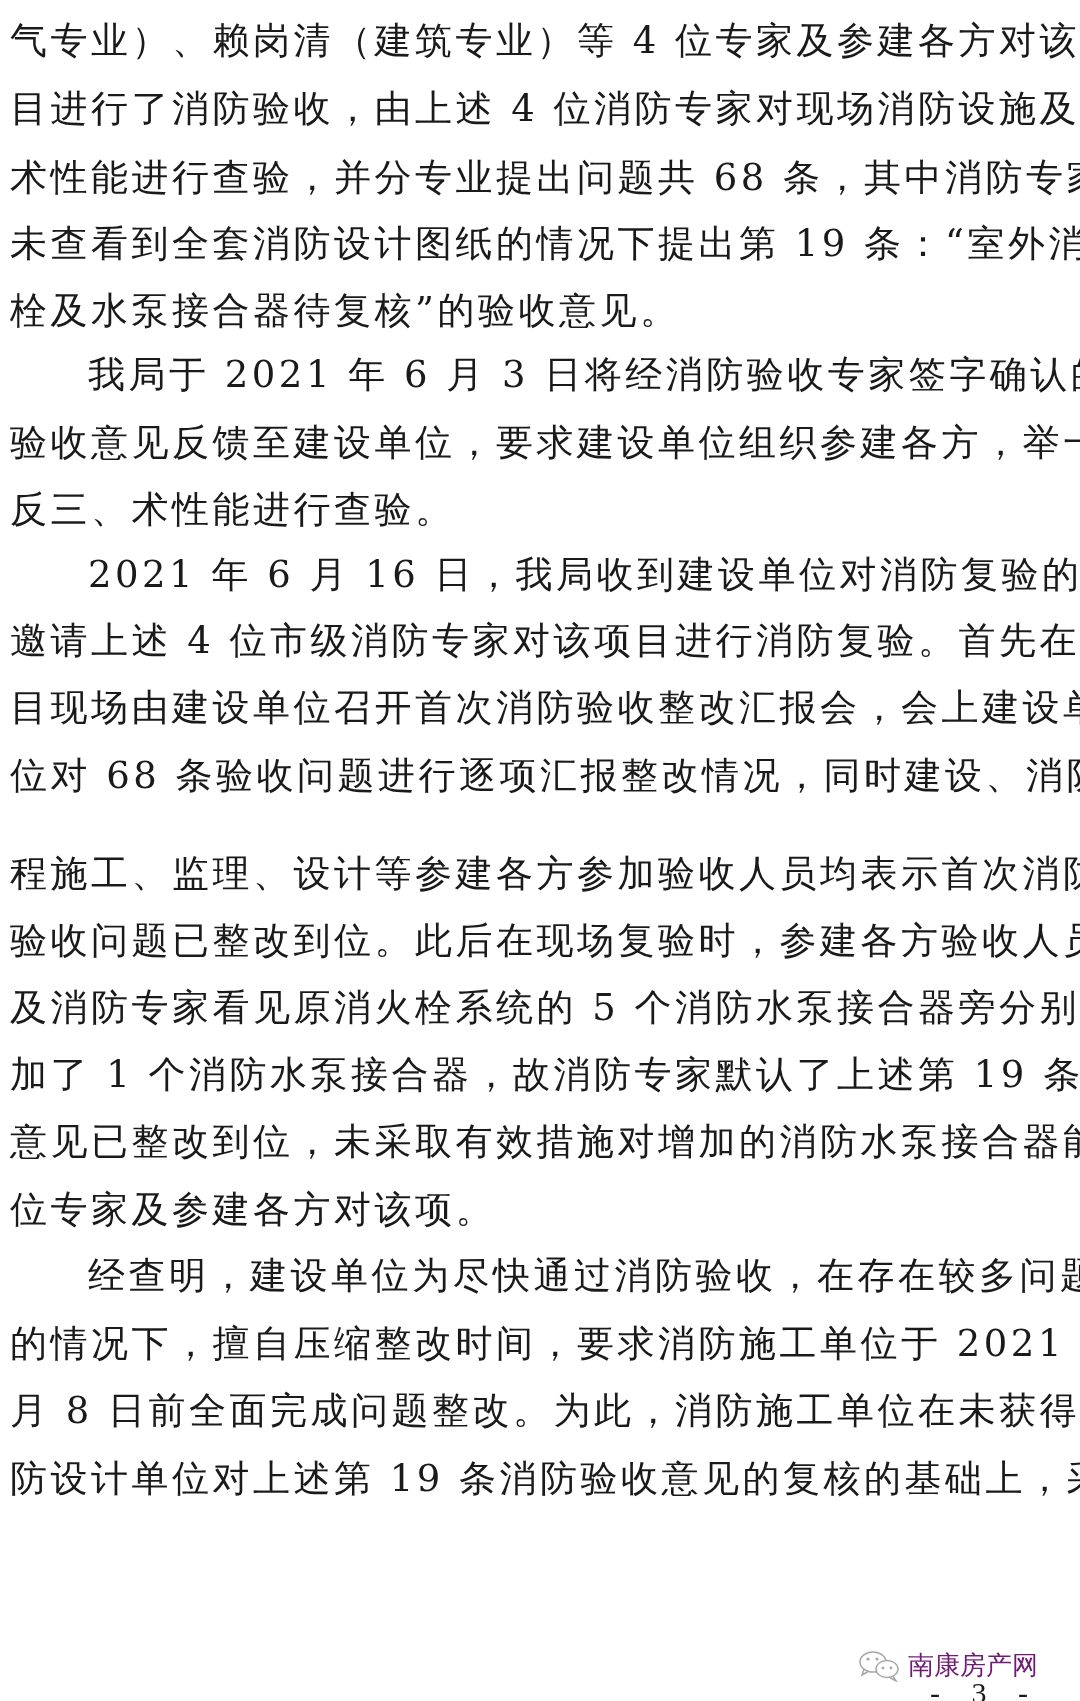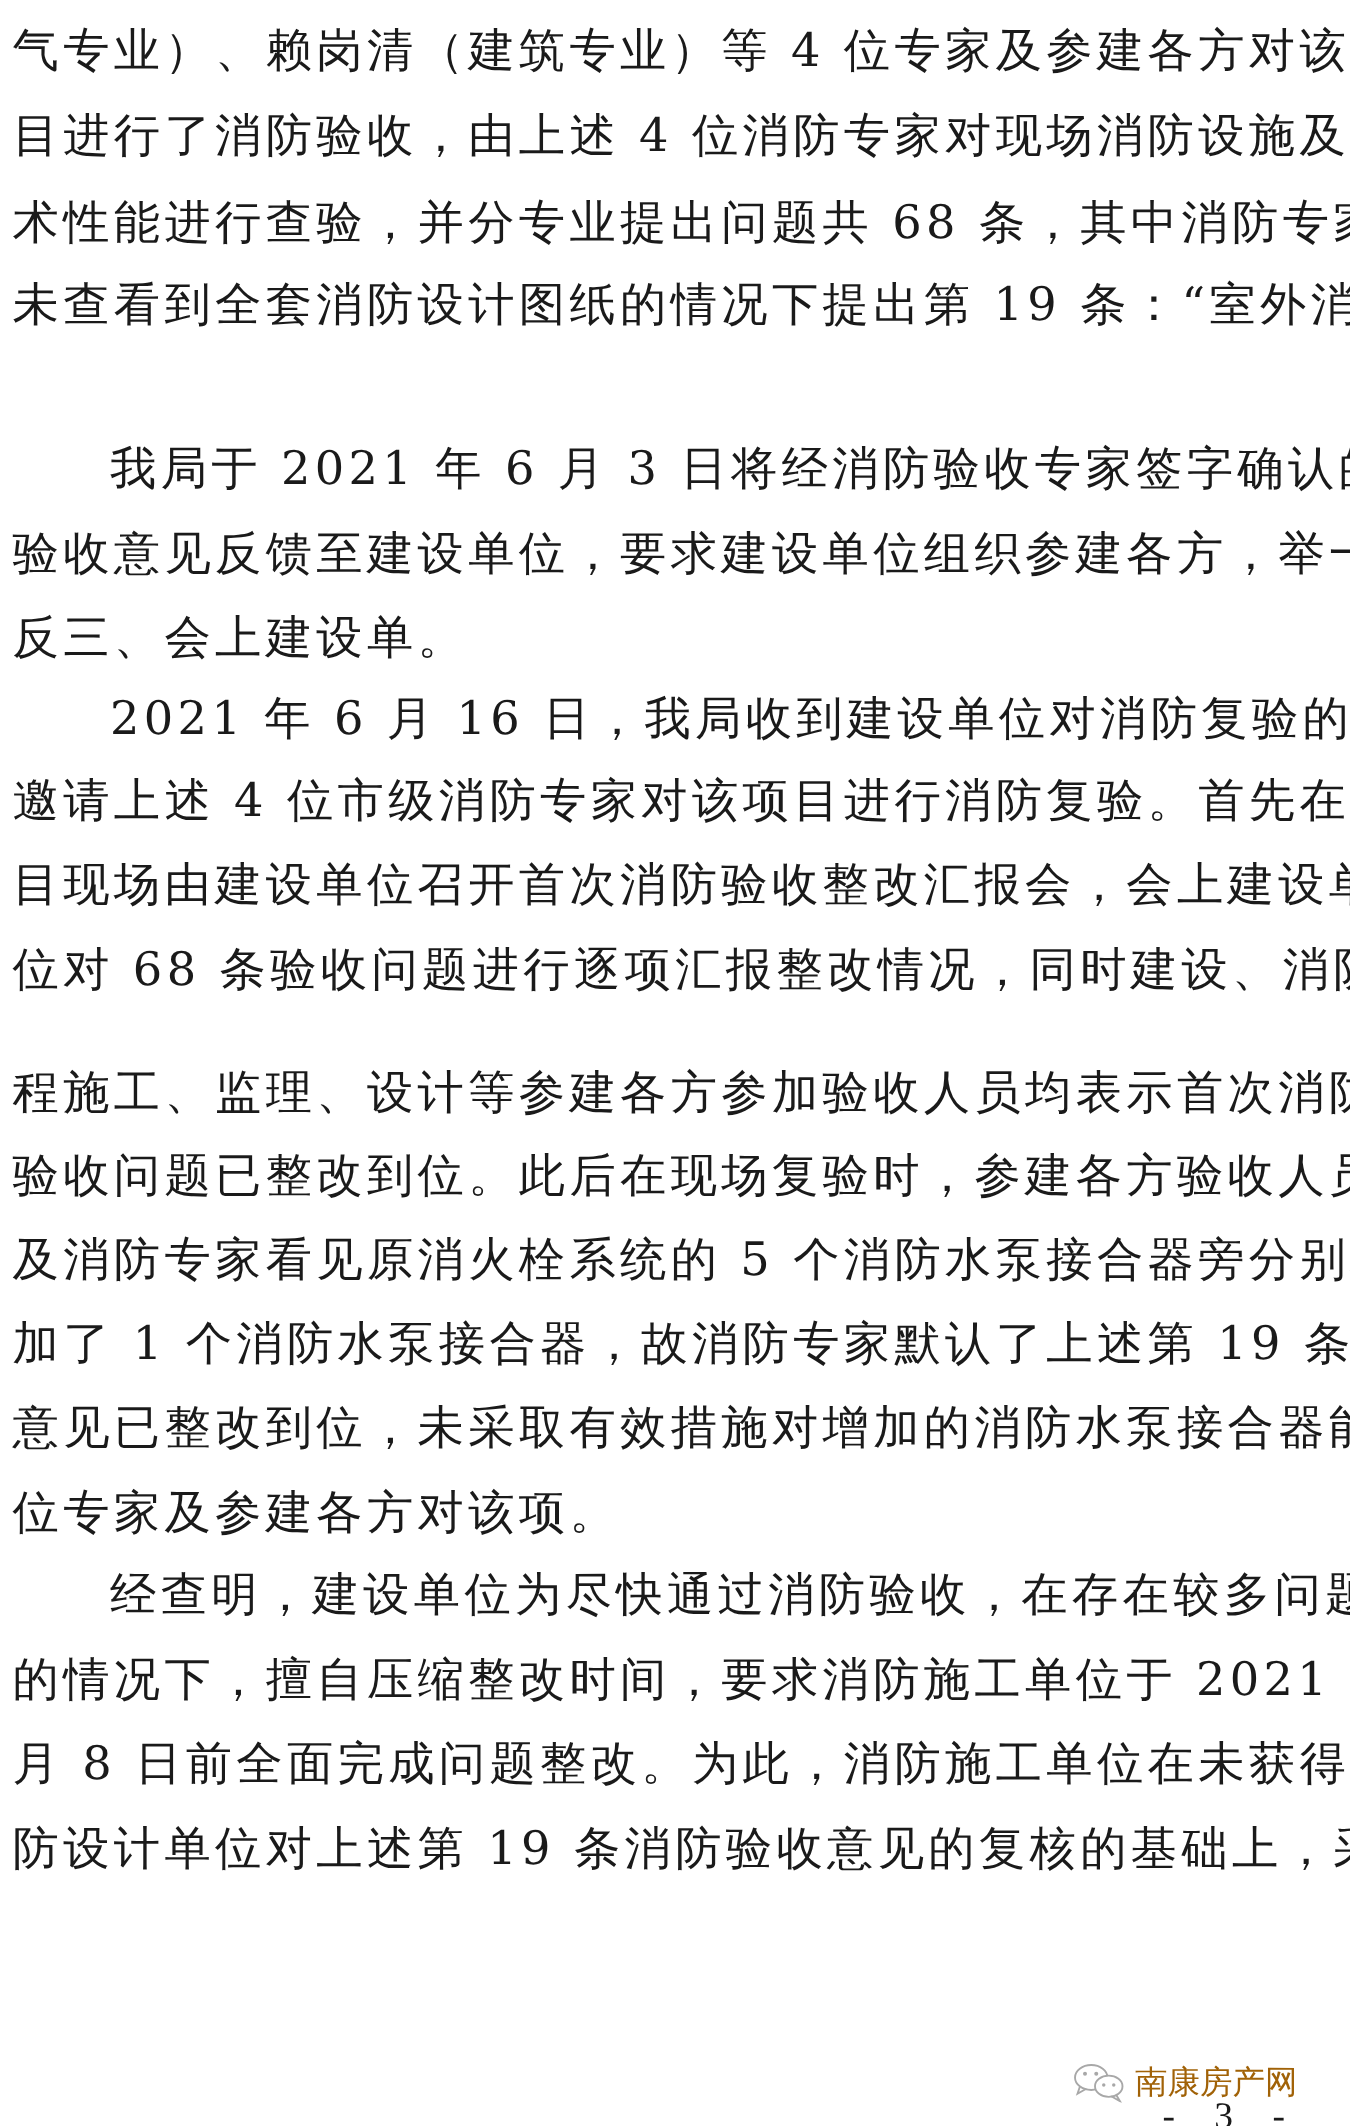--- a/index.html
+++ b/index.html
@@ -24,21 +24,21 @@
       letter-spacing: 3.5px;
       white-space: nowrap;
       line-height: 56px;
       height: 56px;
     }
     .indent { left: 88px; width: 982px; }
     .watermark {
       position: absolute;
       left: 858px; top: 1648px;
       display: flex; align-items: center;
-      color: #a16207;
+      color: #701a75;
       font-family: "DejaVu Sans", "Liberation Sans", sans-serif;
       font-size: 26px;
       text-align: center;
     }
     .watermark svg { margin-right: 6px; }
     .page-number {
       position: absolute;
       left: 930px; top: 1676px;
       font-size: 30px;
       color: #1a1a1a;
@@ -47,24 +47,25 @@
     }
   </style>
 </head>
 <body>
 
 <div class="page">
   <div class="line" style="top:13px">气专业）、赖岗清（建筑专业）等 4 位专家及参建各方对该项</div>
   <div class="line" style="top:81px">目进行了消防验收，由上述 4 位消防专家对现场消防设施及技</div>
   <div class="line" style="top:150px">术性能进行查验，并分专业提出问题共 68 条，其中消防专家在</div>
   <div class="line" style="top:216px">未查看到全套消防设计图纸的情况下提出第 19 条：“室外消火</div>
+  <div class="line" style="top:283px">栓及水泵接合器待复核”的验收意见。</div>
 
   <div class="line indent" style="top:347px">我局于 2021 年 6 月 3 日将经消防验收专家签字确认的书面</div>
   <div class="line" style="top:415px">验收意见反馈至建设单位，要求建设单位组织参建各方，举一</div>
-  <div class="line" style="top:482px">反三、会上建设单。</div>
+  <div class="line" style="top:482px">反三、术性能进行查验。</div>
 
   <div class="line indent" style="top:547px">2021 年 6 月 16 日，我局收到建设单位对消防复验的申请后，</div>
   <div class="line" style="top:613px">邀请上述 4 位市级消防专家对该项目进行消防复验。首先在项</div>
   <div class="line" style="top:680px">目现场由建设单位召开首次消防验收整改汇报会，会上建设单</div>
   <div class="line" style="top:748px">位对 68 条验收问题进行逐项汇报整改情况，同时建设、消防工</div>
   <div class="line" style="top:846px">程施工、监理、设计等参建各方参加验收人员均表示首次消防</div>
   <div class="line" style="top:913px">验收问题已整改到位。此后在现场复验时，参建各方验收人员</div>
   <div class="line" style="top:980px">及消防专家看见原消火栓系统的 5 个消防水泵接合器旁分别增</div>
   <div class="line" style="top:1047px">加了 1 个消防水泵接合器，故消防专家默认了上述第 19 条验收</div>
   <div class="line" style="top:1114px">意见已整改到位，未采取有效措施对增加的消防水泵接合器能</div>

